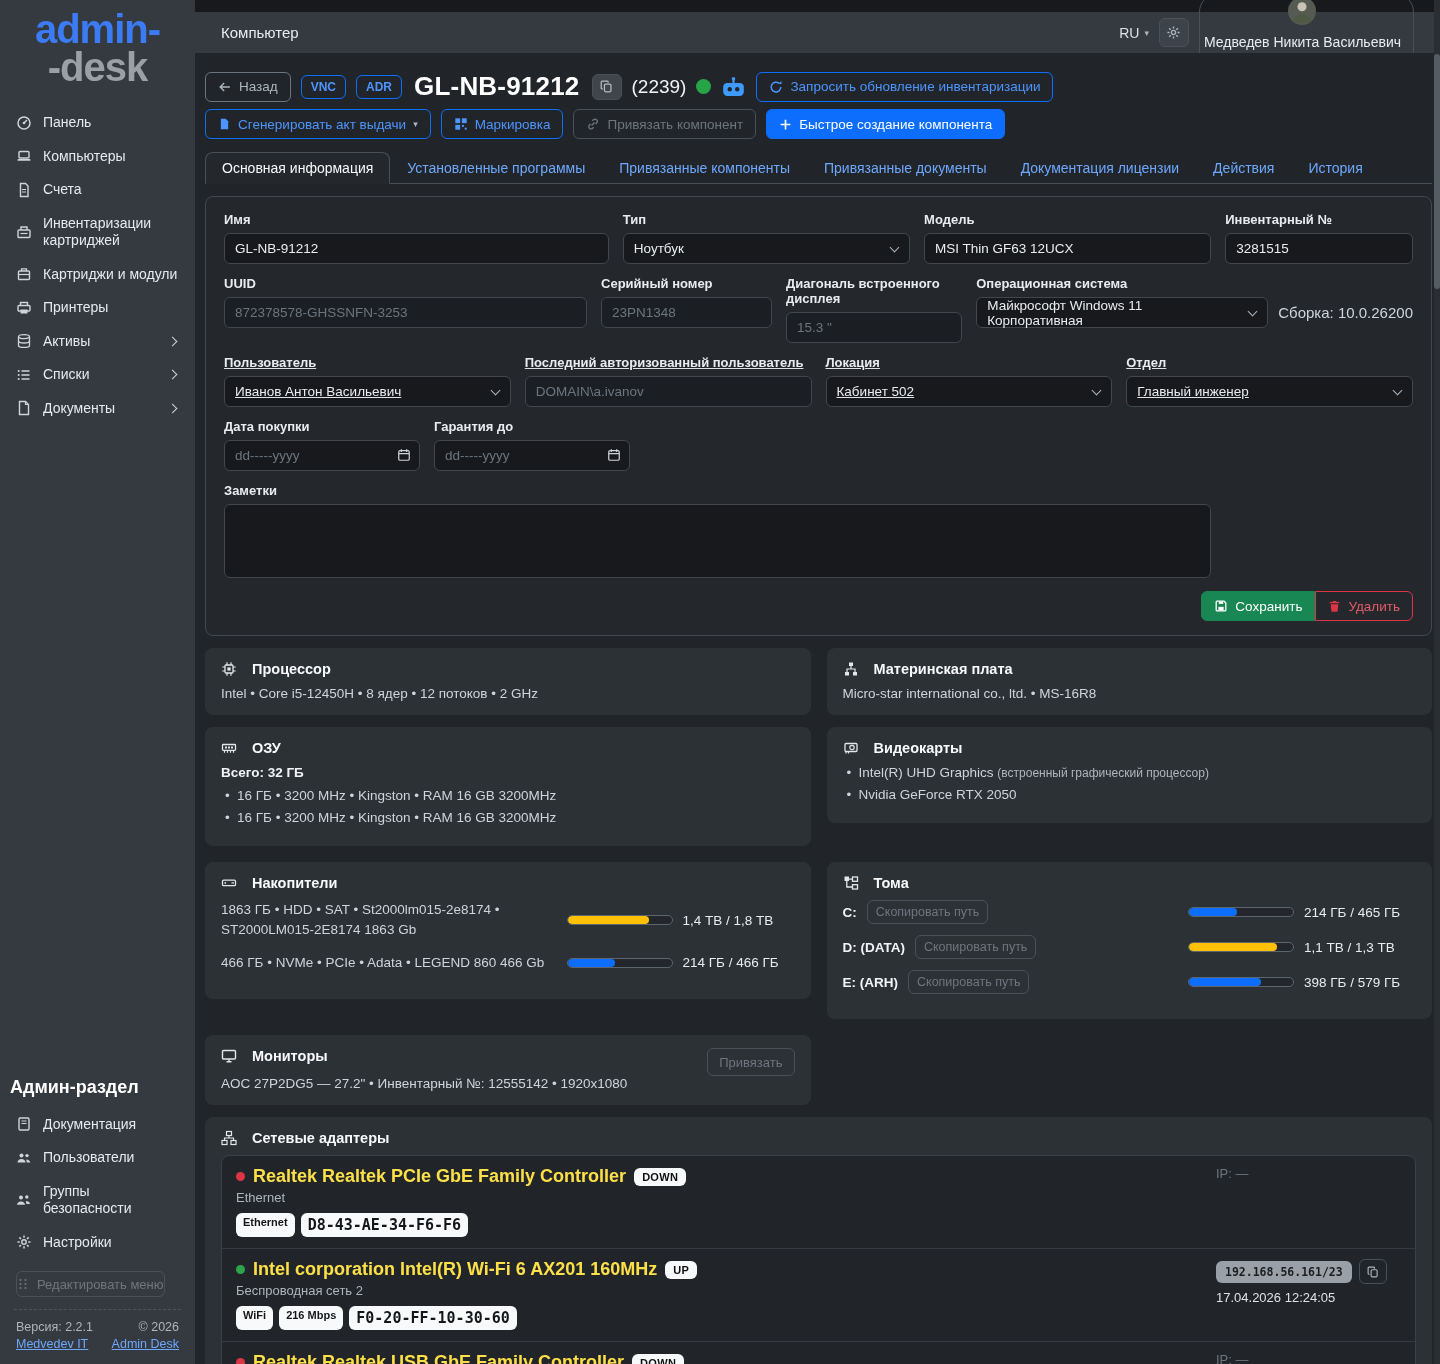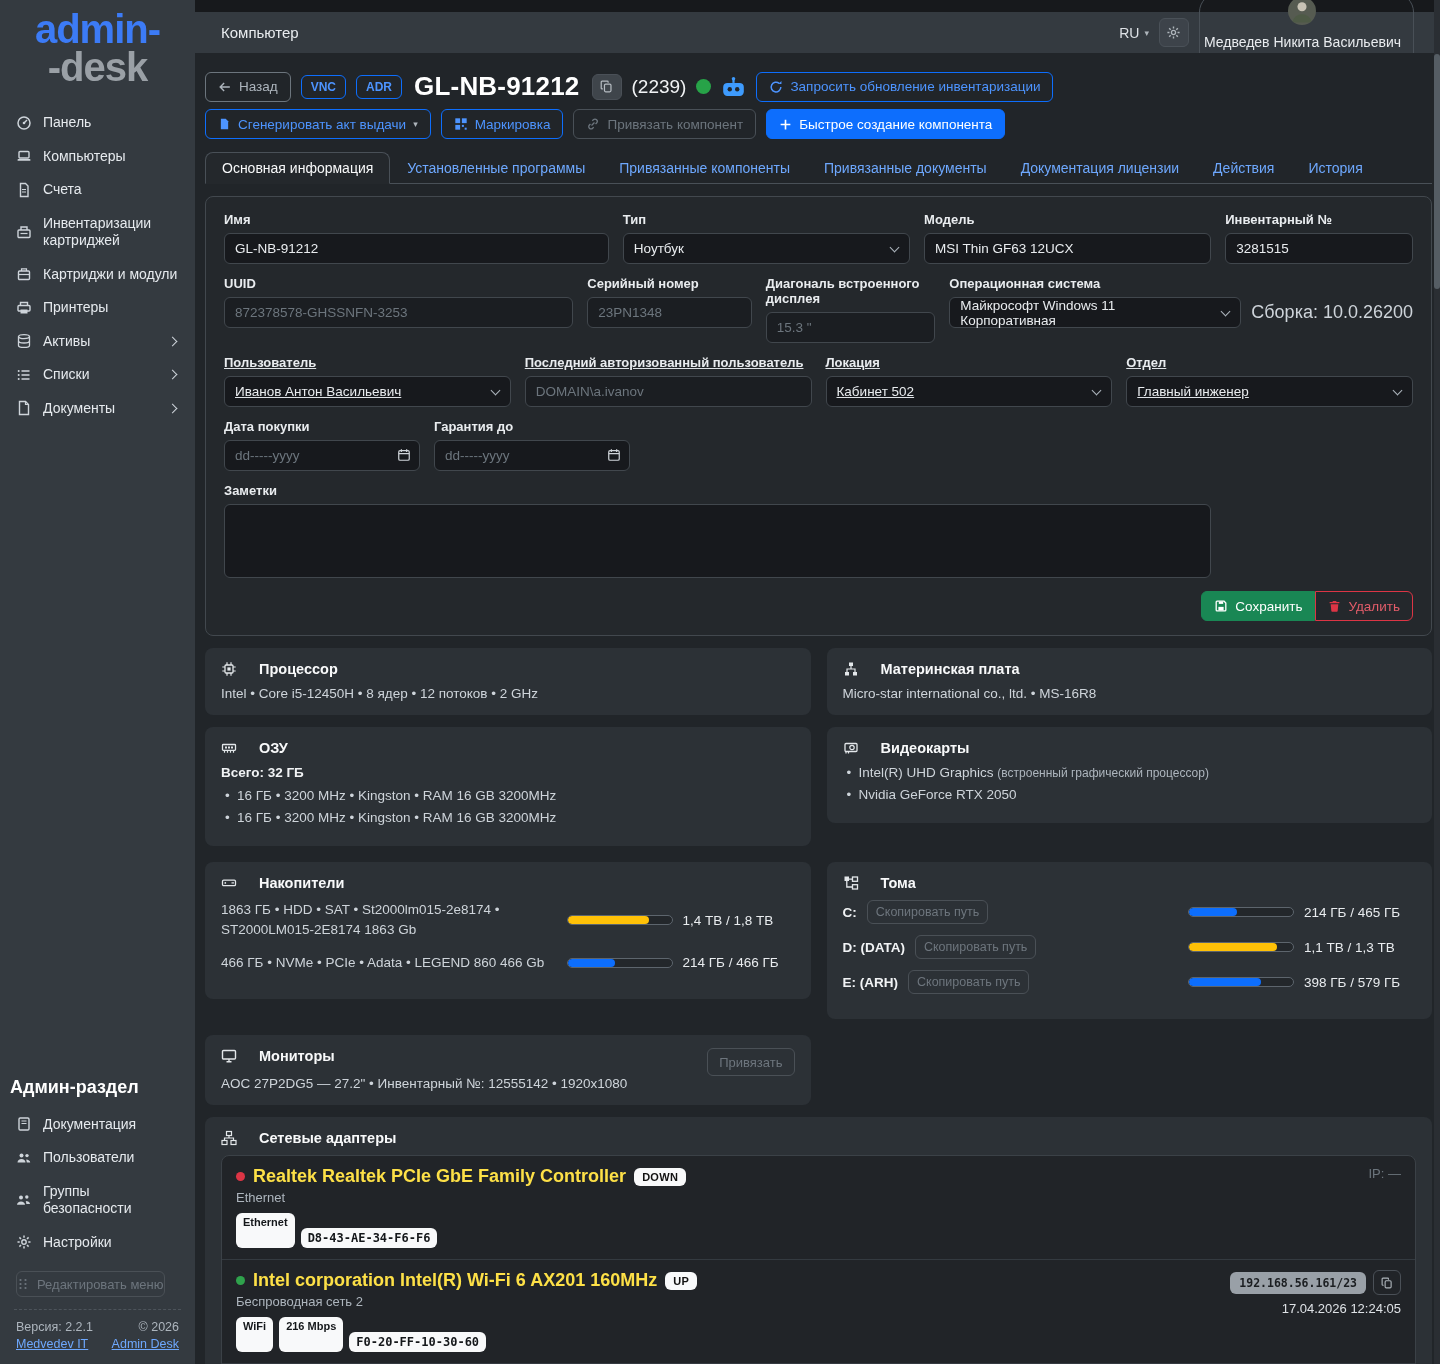--- a/index.html
+++ b/index.html
@@ -102,33 +102,33 @@
          color:#e9ecef; font-size:13.5px; padding:0 10px; font-family:inherit; }
   .inp::placeholder { color:#6c757d; }
   .inp.muted { color:#6c757d; background:#1b1e22; }
   .selectbox { width:100%; height:31px; background:#17191d; border:1px solid #41474d; border-radius:6px;
                color:#e9ecef; font-size:13.5px; padding:0 26px 0 10px; display:flex; align-items:center;
                position:relative; cursor:pointer; }
   .selectbox .chev-d { position:absolute; right:11px; top:10px; width:7px; height:7px;
                border-right:1.6px solid #adb5bd; border-bottom:1.6px solid #adb5bd; transform:rotate(45deg); }
   .oscell { display:flex; align-items:center; gap:10px; }
   .oscell .selectbox { flex:0 0 292px; }
-  .buildtxt { font-size:18px; color:#ced4da; white-space:nowrap; }
+  .buildtxt { font-size:15px; color:#ced4da; white-space:nowrap; }
   .datebox { position:relative; }
   .datebox .ic { position:absolute; right:9px; top:8px; color:#cfd4d9; pointer-events:none; }
   .notes { width:83%; height:74px; background:#17191d; border:1px solid #41474d; border-radius:6px;
            resize:none; font-family:inherit; color:#e9ecef; padding:8px 10px; }
   .formbtns { display:flex; justify-content:flex-end; margin-top:10px; }
   .btn-save { background:#198754; border:1px solid #198754; color:#fff; border-radius:6px 0 0 6px; }
   .btn-del  { background:transparent; border:1px solid #dc3545; color:#e35d6a; border-radius:0 6px 6px 0; }
 
   
   .grid2 { display:grid; grid-template-columns:1fr 1fr; gap:16px; align-items:start; margin-top:12px; }
   .hwcard { background:#2c3136; border-radius:8px; padding:13px 16px 14px 16px; }
-  .hwtitle { display:flex; align-items:center; gap:22px; font-size:14.5px; font-weight:bold; color:#f8f9fa;
+  .hwtitle { display:flex; align-items:center; gap:15px; font-size:14.5px; font-weight:bold; color:#f8f9fa;
              margin-bottom:9px; }
   .hwtitle .ic { color:#e3e7ea; }
   .hwtext { font-size:13.5px; color:#ced4da; }
   .bullets { list-style:none; margin-top:8px; }
   .bullets li { font-size:13.5px; color:#ced4da; padding-left:16px; position:relative; margin-bottom:7px; }
   .bullets li::before { content:"•"; position:absolute; left:4px; color:#ced4da; }
   .gpunote { font-size:12px; color:#adb5bd; }
   .bold { font-weight:bold; color:#f1f3f5; }
 
   .srow { display:flex; align-items:center; gap:10px; margin-bottom:12px; }
@@ -157,22 +157,22 @@
   .adleft { flex:1; }
   .adname { display:flex; align-items:center; gap:8px; }
   .dot { width:9px; height:9px; border-radius:50%; }
   .adtitle { font-size:18px; font-weight:bold; color:#fde047; }
   .statuspill { background:#f8f9fa; color:#111; font-size:11px; font-weight:bold; border-radius:6px;
                 padding:3px 8px; letter-spacing:0.3px; }
   .adsub { font-size:13px; color:#adb5bd; margin:3px 0 0 0; }
   .adbadges { display:flex; gap:6px; margin-top:8px; }
   .wpill { background:#f8f9fa; color:#14171a; font-size:11px; font-weight:bold; border-radius:6px;
            padding:3px 7px; }
-  .wpill.mono { font-family:"DejaVu Sans Mono", monospace; font-size:12px;margin-top:15px; }
-  .adright { min-width:185px; display:flex; flex-direction:column; align-items:flex-end; gap:6px; }
+  .wpill.mono { font-family:"DejaVu Sans Mono", monospace; font-size:15px; }
+  .adright { min-width:185px; display:flex; flex-direction:column; gap:6px; }
   .ipempty { color:#6c757d; font-size:13px; }
   .iprow { display:flex; align-items:center; gap:7px; }
   .ippill { background:#99a0a7; color:#1b1e21; font-family:"DejaVu Sans Mono", monospace;
             font-size:11.5px; font-weight:bold; border-radius:6px; padding:4px 9px; }
   .ipcopy { width:28px; height:25px; border:1px solid #4a5057; border-radius:6px; background:transparent;
             color:#aeb5bb; display:flex; align-items:center; justify-content:center; cursor:pointer; }
   .iptime { font-size:13px; color:#dee2e6; }
 
   
   .scrollbar { position:fixed; right:0; top:0; width:6px; height:1364px; background:#2a2e33; }

